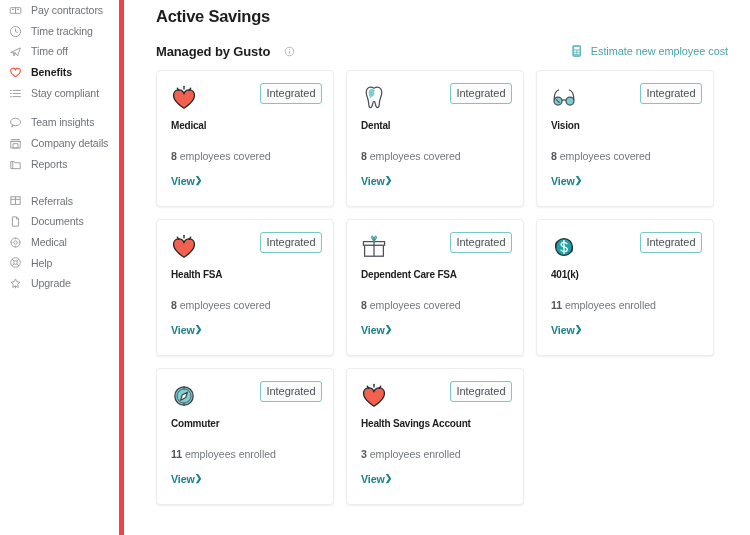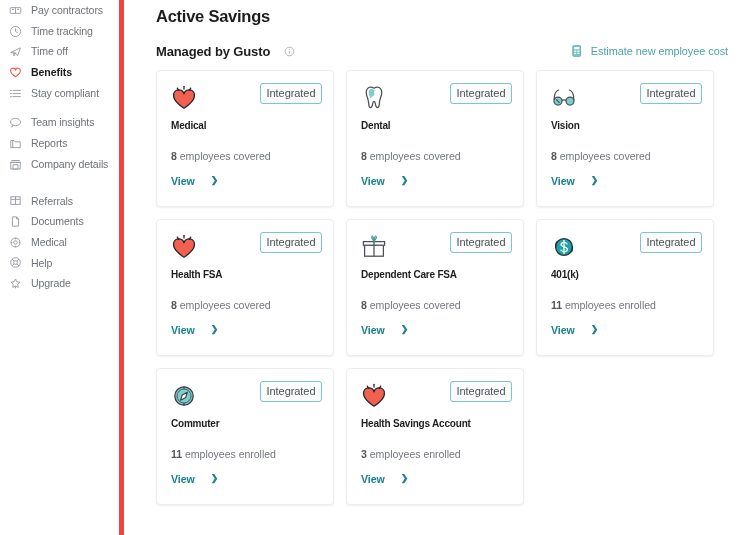--- a/index.html
+++ b/index.html
@@ -190,21 +190,21 @@
   }
   .card-count b {
     font-weight: 700;
     color: #53575c;
   }
 
   .card-view {
     margin-top: 13px;
     display: inline-flex;
     align-items: center;
-    gap: 16px;
+    gap: 0;
     font-size: 10.6px;
     font-weight: 600;
     color: #17818c;
     cursor: pointer;
     letter-spacing: -0.005em;
   }
   .card-view .chev {
     font-size: 9px;
     font-weight: 700;
     line-height: 1;
@@ -283,37 +283,37 @@
             <ellipse cx="8" cy="7.4" rx="6.1" ry="4.6"></ellipse>
               <path d="M5.2 11.4l-1.6 2.4.4-2.7z"></path>
           </svg>
         </span>
         <span class="nav-label">Team insights</span>
       </div>
 
       <div class="nav-item">
         <span class="nav-icon">
           <svg viewBox="0 0 16 16" fill="none" stroke="currentColor" stroke-width="1.2" stroke-linejoin="round">
-            <path d="M2.2 4.3h4l1.2 1.6h6.4v7.2H2.2z"></path>
-              <line x1="4.6" y1="4.3" x2="4.6" y2="13.1"></line>
-          </svg>
-        </span>
-        <span class="nav-label">Reports</span>
-      </div>
-
-      <div class="nav-item">
-        <span class="nav-icon">
-          <svg viewBox="0 0 16 16" fill="none" stroke="currentColor" stroke-width="1.2" stroke-linejoin="round">
             <rect x="2.2" y="5.4" width="11.6" height="8.2"></rect>
               <line x1="1.5" y1="5.4" x2="14.5" y2="5.4"></line>
             <line x1="2.8" y1="3.1" x2="13.2" y2="3.1"></line>
               <rect x="5" y="8.2" width="6" height="5.4"></rect>
           </svg>
         </span>
         <span class="nav-label">Company details</span>
+      </div>
+
+      <div class="nav-item">
+        <span class="nav-icon">
+          <svg viewBox="0 0 16 16" fill="none" stroke="currentColor" stroke-width="1.2" stroke-linejoin="round">
+            <path d="M2.2 4.3h4l1.2 1.6h6.4v7.2H2.2z"></path>
+              <line x1="4.6" y1="4.3" x2="4.6" y2="13.1"></line>
+          </svg>
+        </span>
+        <span class="nav-label">Reports</span>
       </div>
     </div>
 
     <div class="nav-group g3">
       <div class="nav-item">
         <span class="nav-icon">
           <svg viewBox="0 0 16 16" fill="none" stroke="currentColor" stroke-width="1.2">
             <rect x="2.3" y="3.4" width="11.4" height="9.4"></rect>
               <line x1="2.3" y1="6.6" x2="13.7" y2="6.6"></line>
             <line x1="8" y1="3.4" x2="8" y2="12.8"></line>

